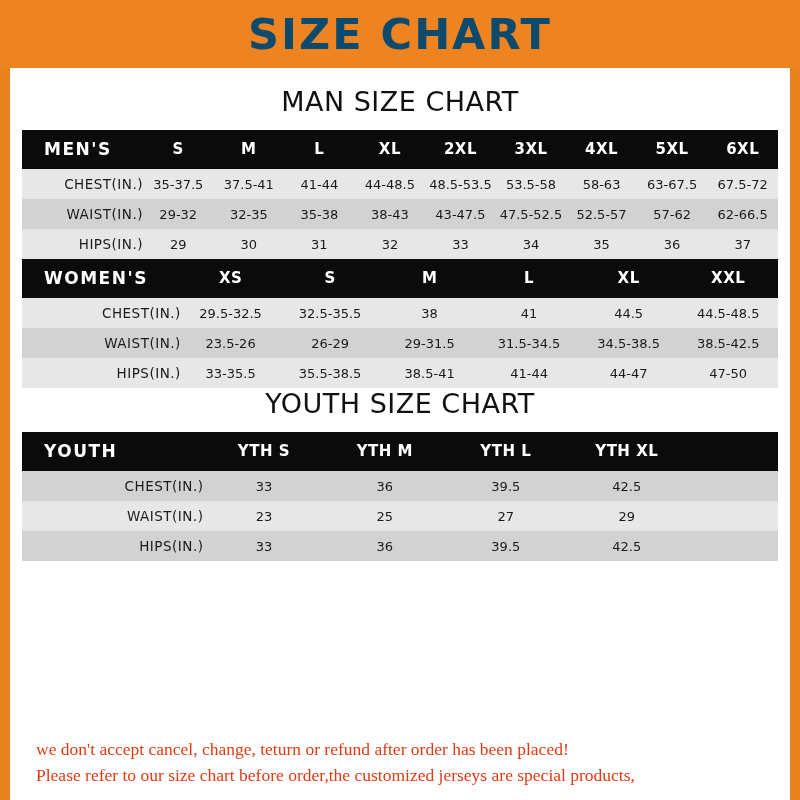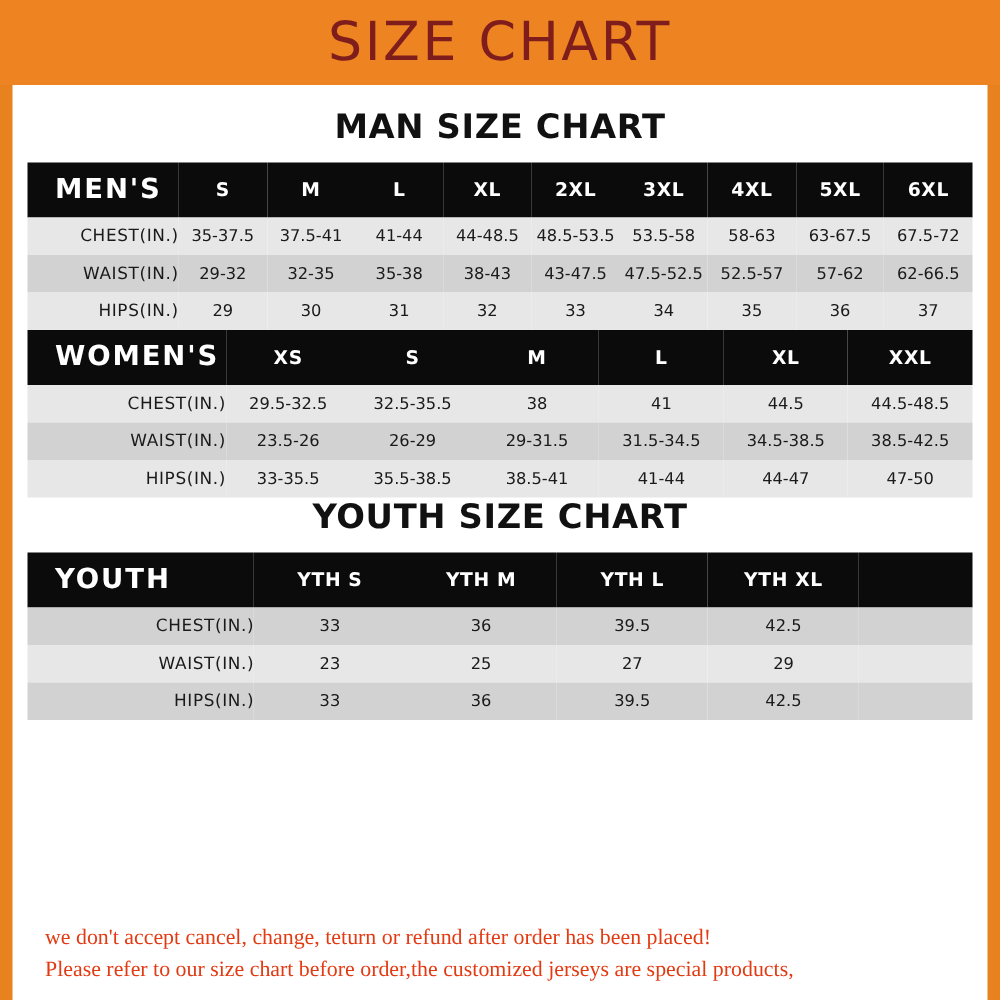--- a/index.html
+++ b/index.html
@@ -29,36 +29,36 @@
     height: 68px;
     display: flex;
     align-items: center;
     justify-content: center;
     flex: 0 0 auto;
     margin-left: -10px;
     margin-right: -10px;
   }
   .banner-title {
     font-family: "DejaVu Sans", sans-serif;
-    font-weight: normal;
+    font-weight: bold;
     font-size: 43px;
     letter-spacing: 2px;
-    color: #7f1d1d;
+    color: #0c4a6e;
     text-align: center;
     line-height: 1;
   }
   .content {
     flex: 1 1 auto;
     padding: 0 12px;
     display: flex;
     flex-direction: column;
   }
   .section-title {
     font-family: "DejaVu Sans", sans-serif;
-    font-weight: bold;
+    font-weight: normal;
     font-size: 27px;
     color: #111111;
     text-align: center;
     letter-spacing: 0.5px;
   }
   .t1 { margin-top: 18px; margin-bottom: 13px; }
   .t2 { margin-top: 23px; margin-bottom: 13px; }
   .t3 { margin-bottom: 13px; }
 
   table {
@@ -74,21 +74,21 @@
     background: #0b0b0b;
     color: #ffffff;
     font-size: 15px;
     font-weight: bold;
     padding: 9px 0 10px 0;
     letter-spacing: 0.5px;
   }
   thead th.label-cell {
     text-align: left;
     padding-left: 22px;
-    font-size: 22px;
+    font-size: 17px;
     letter-spacing: 1.5px;
   }
   tbody td {
     font-size: 13px;
     color: #1a1a1a;
     padding: 7px 0 7px 0;
     background: #e7e7e7;
   }
   tbody tr.alt td {
     background: #d2d2d2;

